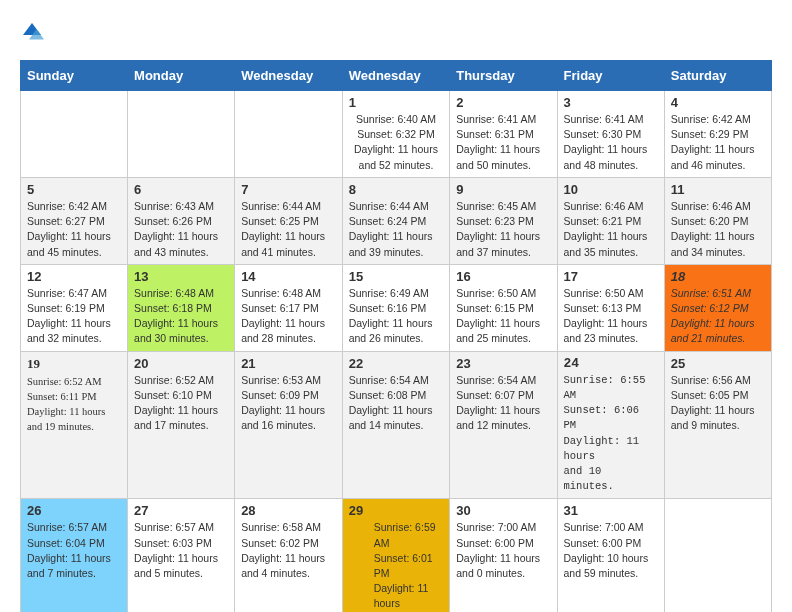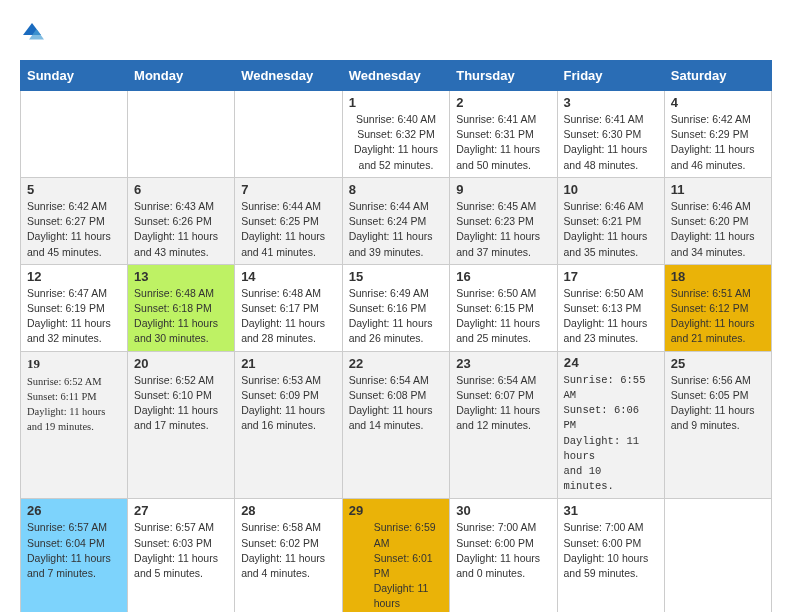--- a/index.html
+++ b/index.html
@@ -244,21 +244,21 @@
 Daylight: 11 hours
 and 25 minutes.</div>
         </td>
         <td style="background: rgb(255, 255, 255); margin-left: 8px;">
           <span class="day-number">17</span>
           <div class="day-info" style="white-space: pre-line;">Sunrise: 6:50 AM
 Sunset: 6:13 PM
 Daylight: 11 hours
 and 23 minutes.</div>
         </td>
-        <td style="background: #eab308;">
+        <td style="background: #f97316; font-style: italic;">
           <span class="day-number">18</span>
           <div class="day-info" style="white-space: pre-line;">Sunrise: 6:51 AM
 Sunset: 6:12 PM
 Daylight: 11 hours
 and 21 minutes.</div>
         </td>
       </tr>
       <tr>
         <td style="background: rgb(242, 242, 242); font-family: Liberation Serif, serif;">
           <span class="day-number">19</span>

